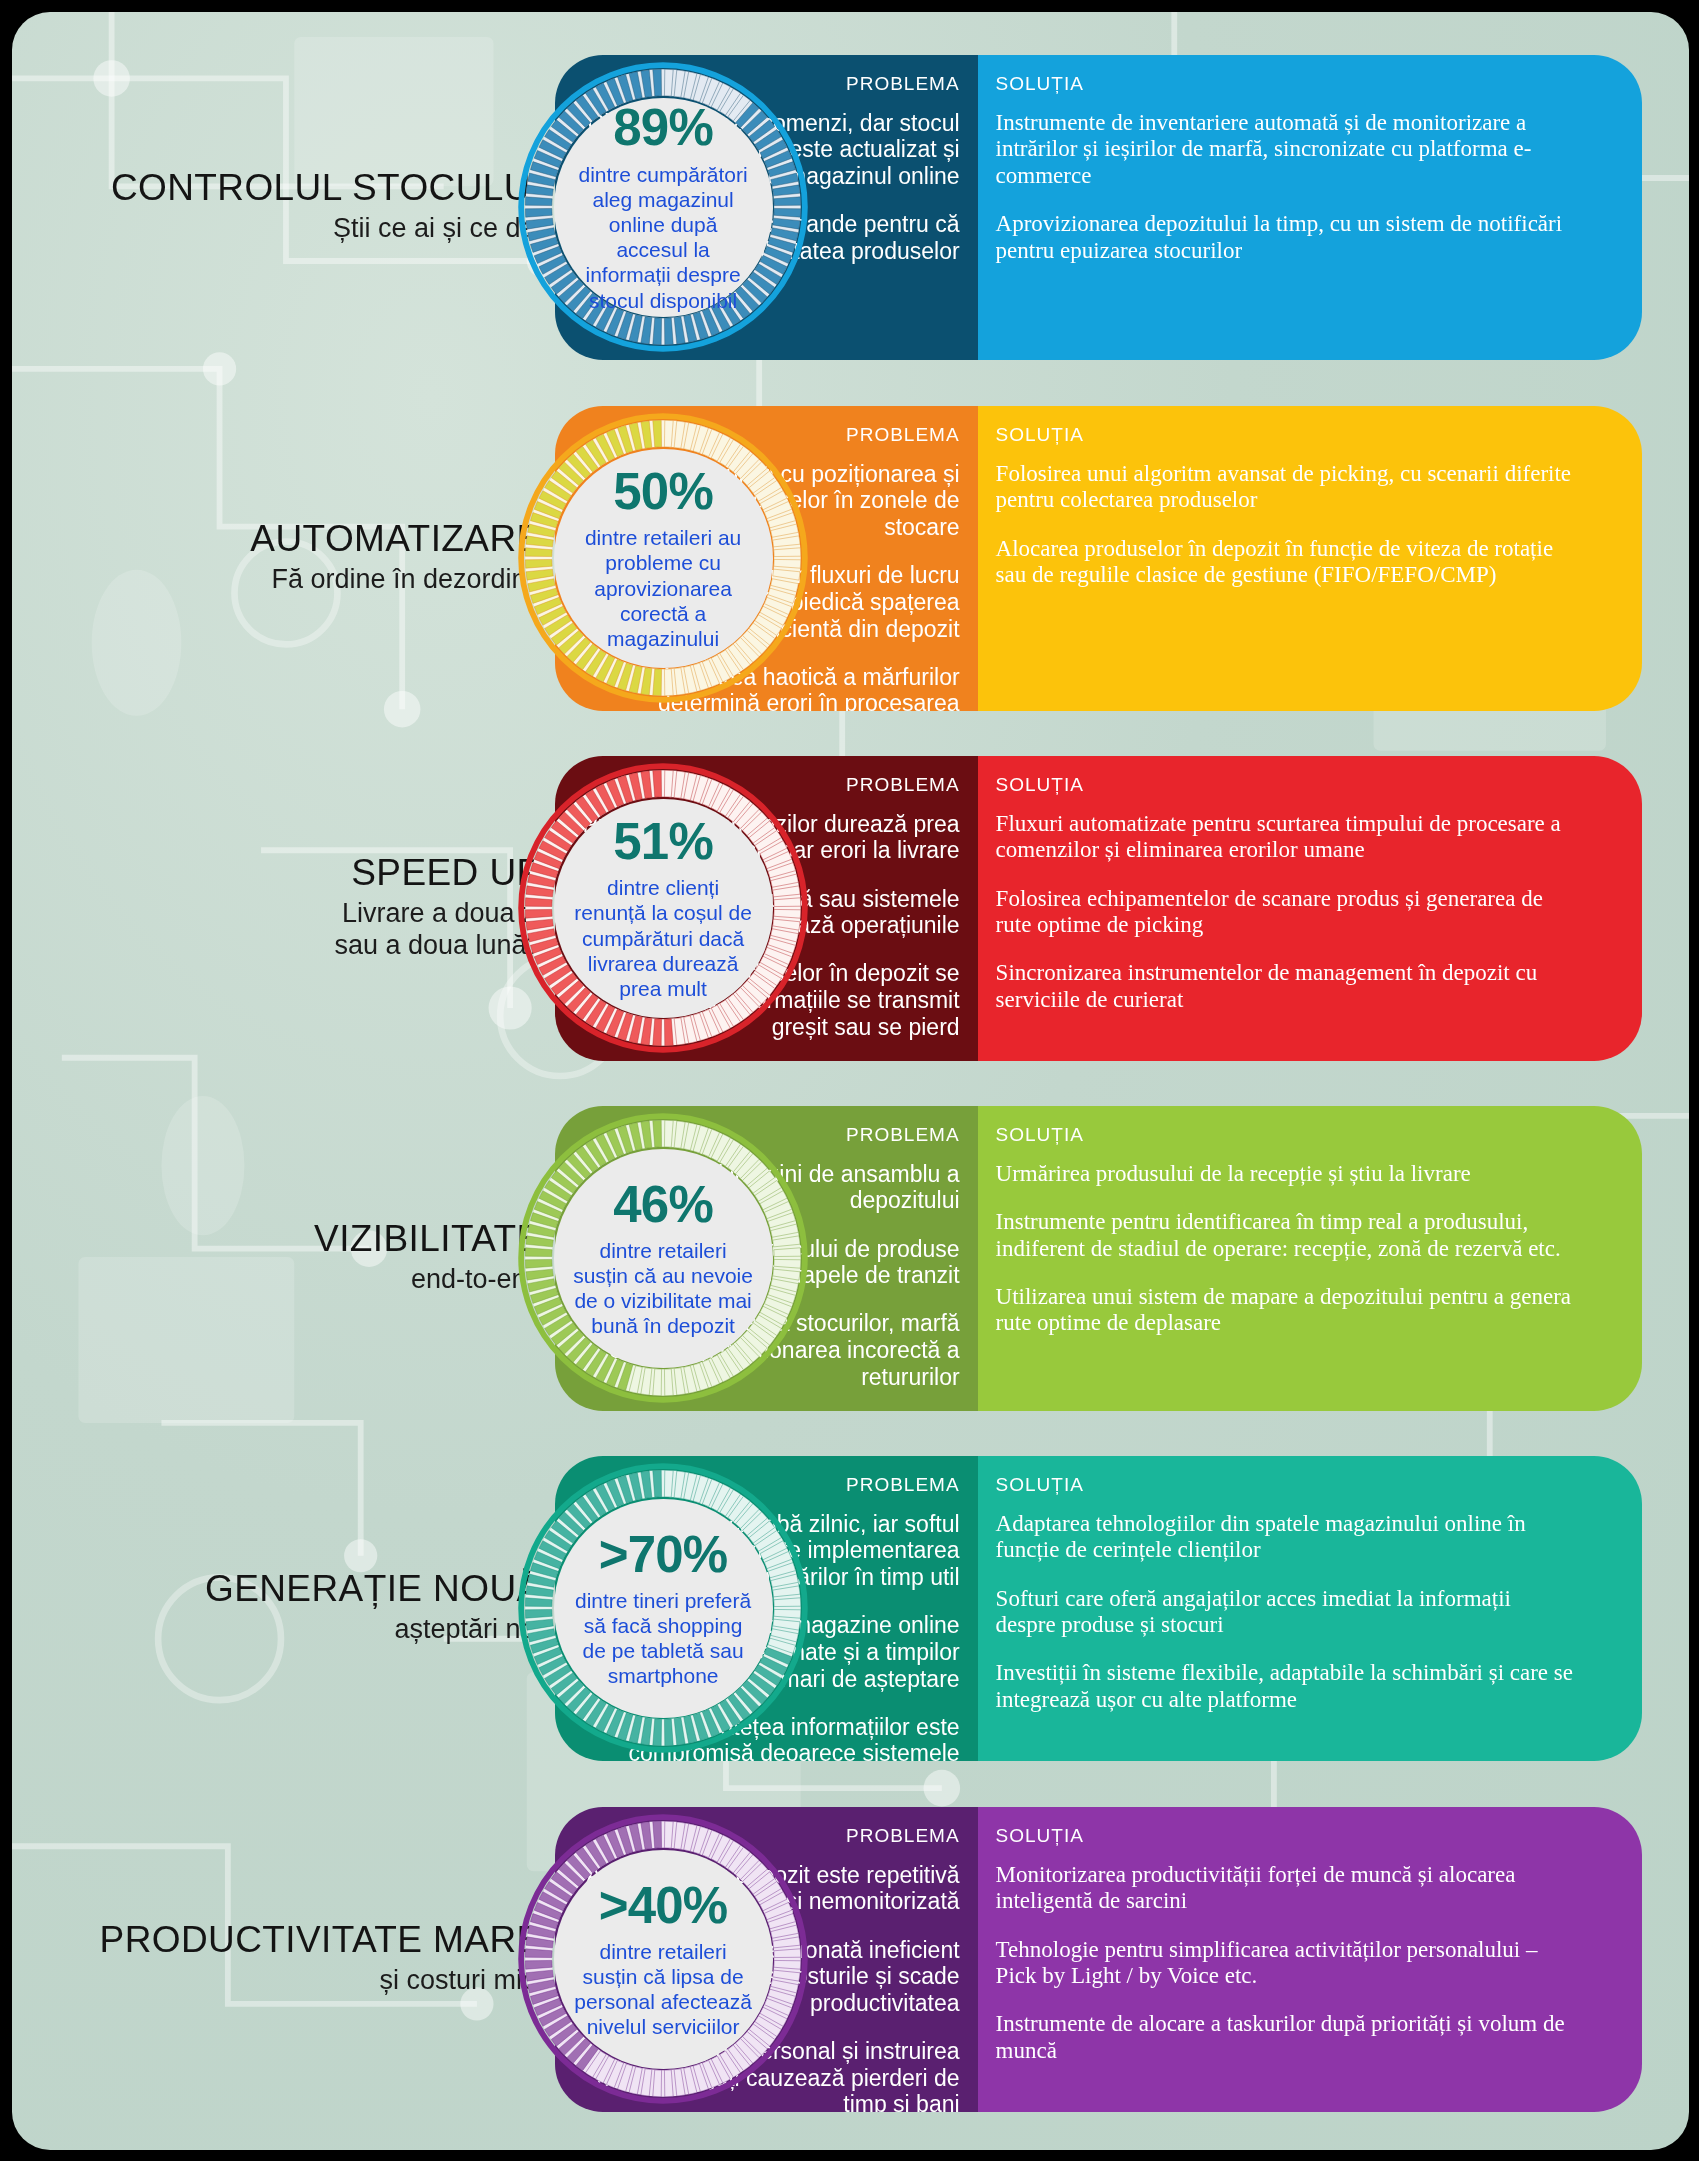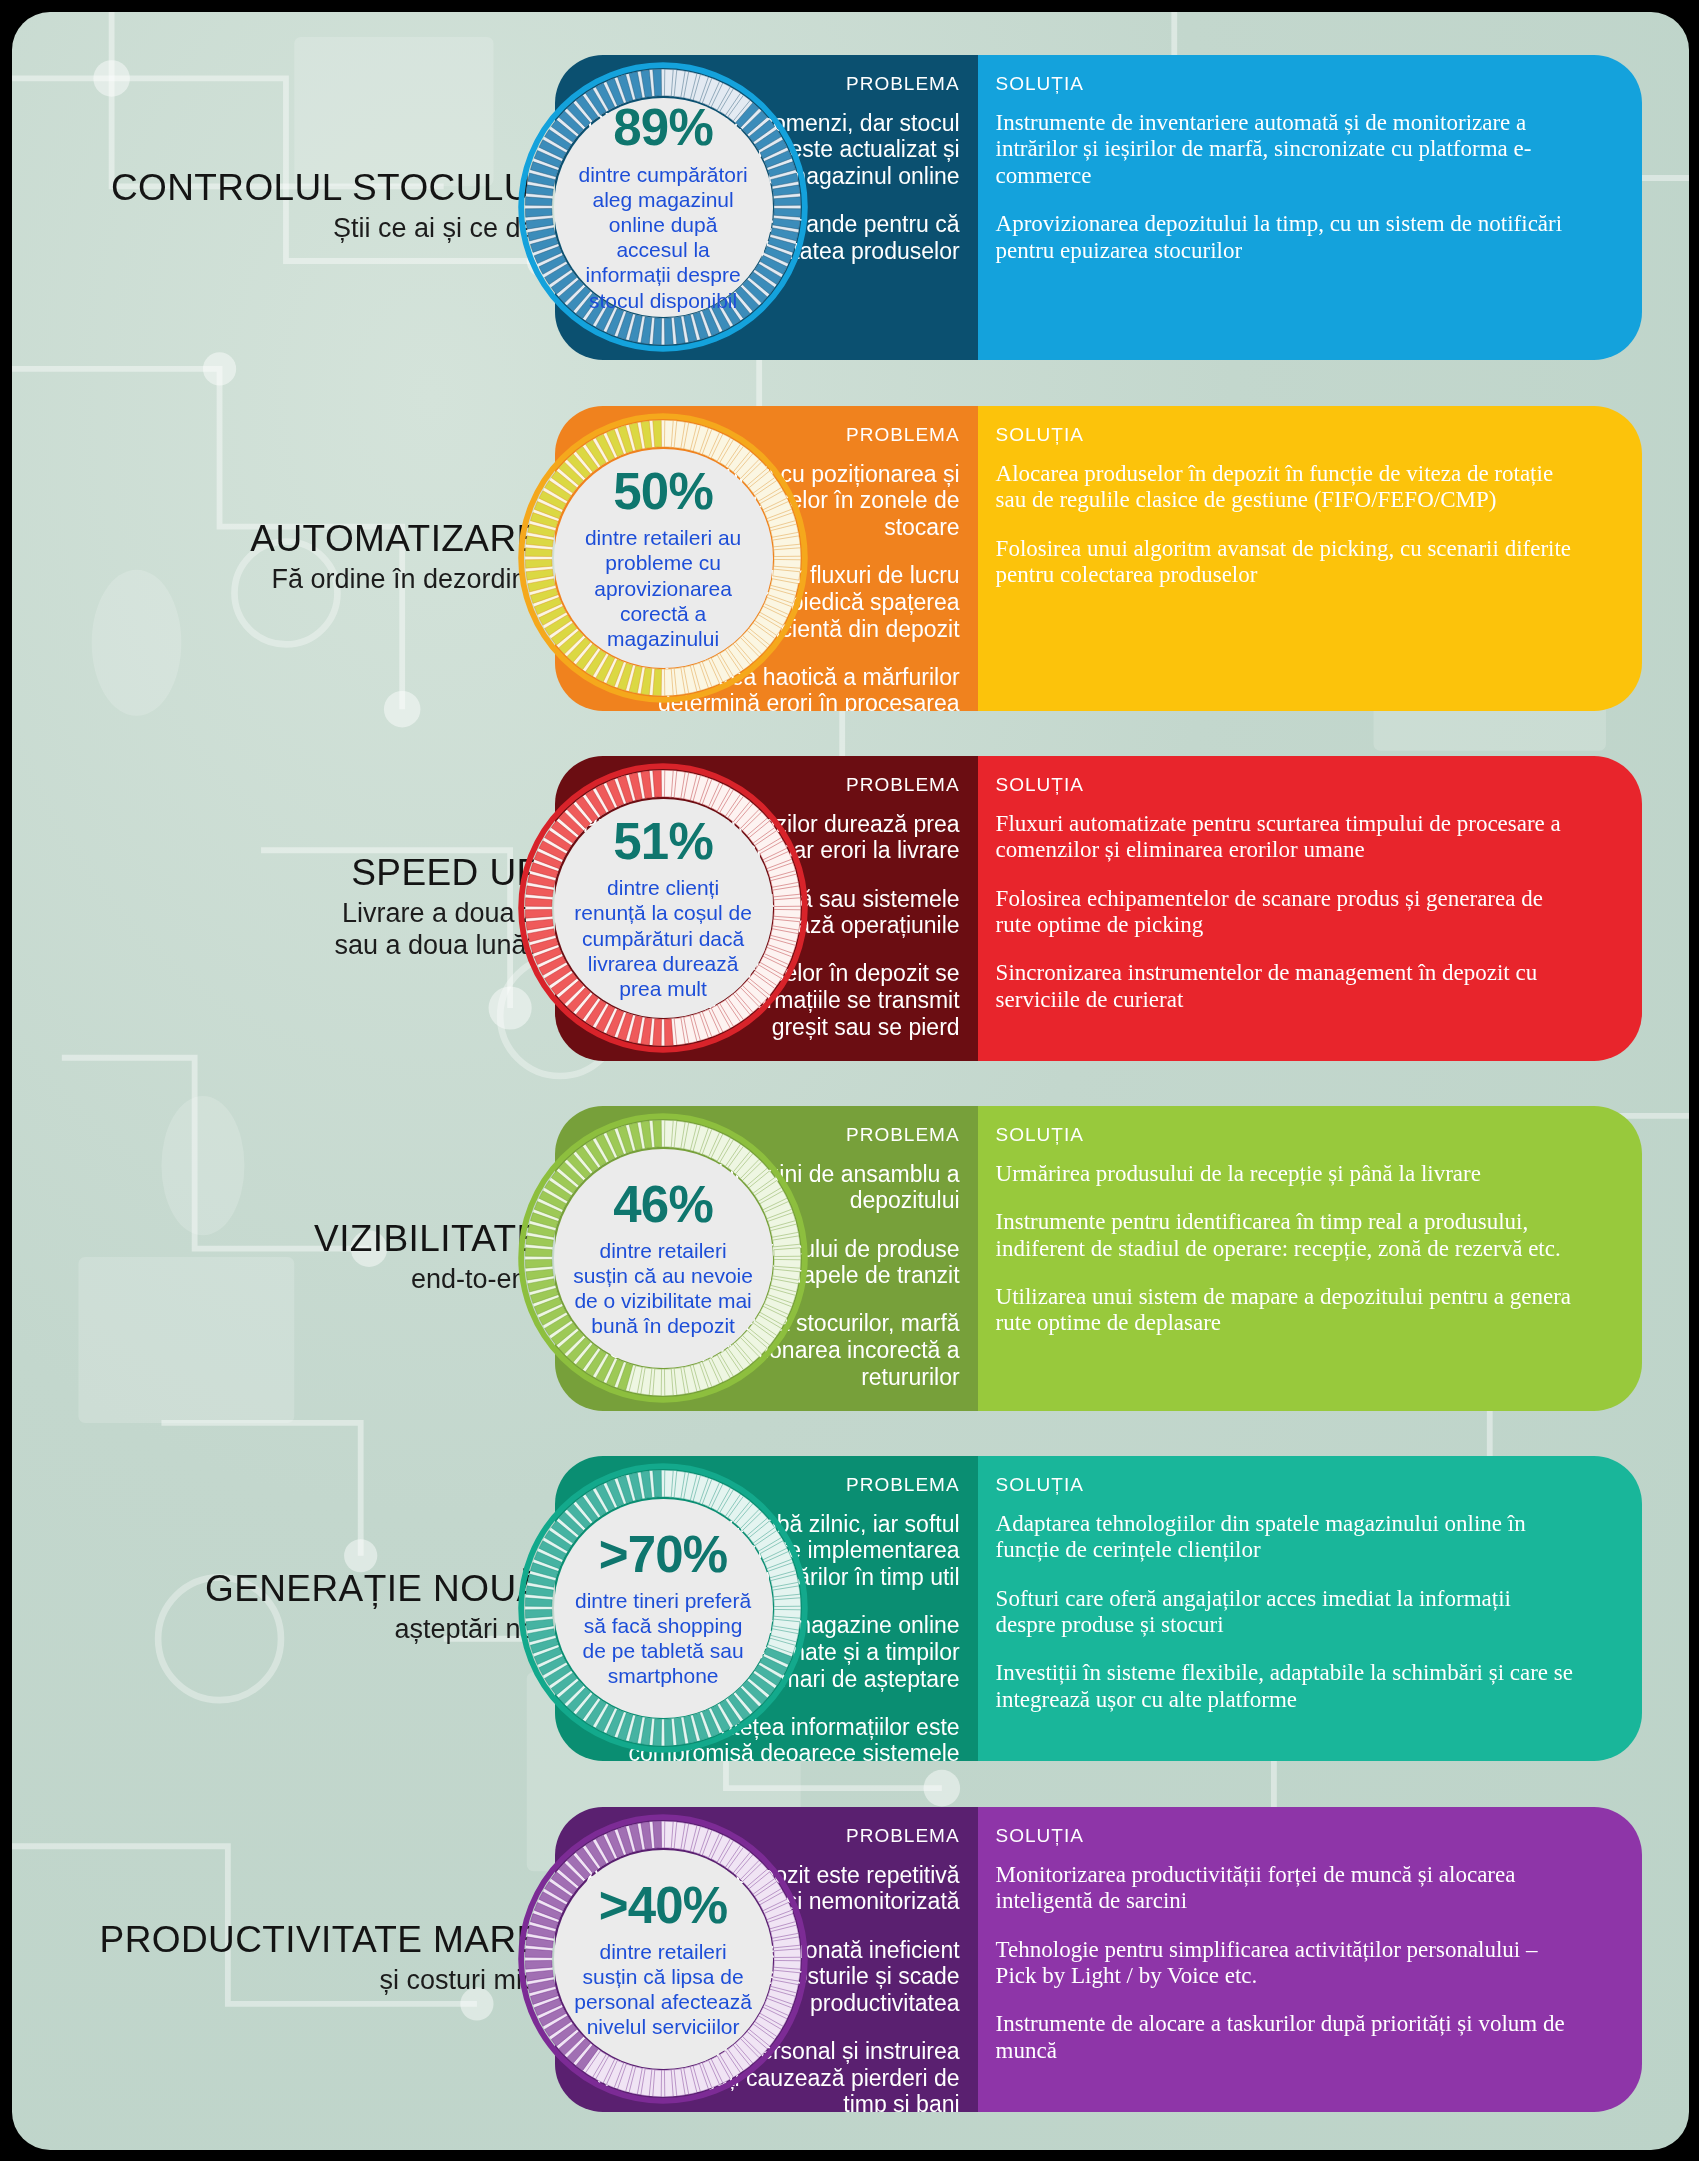--- a/index.html
+++ b/index.html
@@ -346,22 +346,22 @@
           <div class="col-head">PROBLEMA</div>
           <div class="bullets">
             <div class="bullet">Dificultăți cu poziționarea și localizarea produselor în zonele de stocare</div>
             <div class="bullet">Lipsa unor fluxuri de lucru automatizate împiedică spațerea eficientă din depozit</div>
             <div class="bullet">Așezarea haotică a mărfurilor determină erori în procesarea comenzilor</div>
           </div>
         </div>
         <div class="panel-solution" style="background: rgb(252, 195, 11);">
           <div class="col-head">SOLUȚIA</div>
           <div class="bullets">
+            <div class="bullet">Folosirea unui algoritm avansat de picking, cu scenarii diferite pentru colectarea produselor</div>
             <div class="bullet">Alocarea produselor în depozit în funcție de viteza de rotație sau de regulile clasice de gestiune (FIFO/FEFO/CMP)</div>
-            <div class="bullet">Folosirea unui algoritm avansat de picking, cu scenarii diferite pentru colectarea produselor</div>
           </div>
         </div>
       </div>
       <div class="gauge">
         <svg viewBox="0 0 352 352">
             <circle cx="176" cy="176" r="171" fill="none" stroke="#f5a81c" stroke-width="7"></circle>
             <circle cx="176" cy="176" r="150" fill="none" stroke="#fbf6e2" stroke-width="32"></circle>
             <path d="M177.74195093408127,42.011322840535314 L178.15793921684696,10.014026802454197 A166,166 0 0 1 188.3169031730978,10.457576747757713 L185.9425603927416,42.369369181924895 A134,134 0 0 0 177.74195093408127,42.011322840535314 Z" fill="#fbf6e2" stroke="#d98c1f" stroke-width="0.9" stroke-opacity="0.55"></path>
             <path d="M189.41320496247704,42.67301123690453 L192.61635838635215,10.833730338254867 A166,166 0 0 1 202.69800649274583,12.161004491258836 L197.55140283149362,43.74442531222098 A134,134 0 0 0 189.41320496247704,42.67301123690453 Z" fill="#fbf6e2" stroke="#d98c1f" stroke-width="0.9" stroke-opacity="0.55"></path>
             <path d="M200.9823764019938,44.34939852279783 L206.94831703530573,12.910448916301789 A166,166 0 0 1 216.87592186228693,15.111345919271827 L208.99622608160513,46.12602622399052 A134,134 0 0 0 200.9823764019938,44.34939852279783 Z" fill="#fbf6e2" stroke="#d98c1f" stroke-width="0.9" stroke-opacity="0.55"></path>
@@ -559,21 +559,21 @@
           <div class="col-head">PROBLEMA</div>
           <div class="bullets">
             <div class="bullet">Lipsa unei imagini de ansamblu a depozitului</div>
             <div class="bullet">Lipsa vizibilității stocului de produse din toate locațiile și etapele de tranzit</div>
             <div class="bullet">Trasabilitatea stocurilor, marfă expirată și gestionarea incorectă a retururilor</div>
           </div>
         </div>
         <div class="panel-solution" style="background: rgb(152, 201, 60);">
           <div class="col-head">SOLUȚIA</div>
           <div class="bullets">
-            <div class="bullet">Urmărirea produsului de la recepție și până la livrare</div>
+            <div class="bullet">Urmărirea produsului de la recepție și știu la livrare</div>
             <div class="bullet">Instrumente pentru identificarea în timp real a produsului, indiferent de stadiul de operare: recepție, zonă de rezervă etc.</div>
             <div class="bullet">Utilizarea unui sistem de mapare a depozitului pentru a genera rute optime de deplasare</div>
           </div>
         </div>
       </div>
       <div class="gauge">
         <svg viewBox="0 0 352 352">
             <circle cx="176" cy="176" r="171" fill="none" stroke="#8dbf3e" stroke-width="7"></circle>
             <circle cx="176" cy="176" r="150" fill="none" stroke="#eef6e2" stroke-width="32"></circle>
             <path d="M177.74195093408127,42.011322840535314 L178.15793921684696,10.014026802454197 A166,166 0 0 1 188.3169031730978,10.457576747757713 L185.9425603927416,42.369369181924895 A134,134 0 0 0 177.74195093408127,42.011322840535314 Z" fill="#eef6e2" stroke="#6f9a33" stroke-width="0.9" stroke-opacity="0.55"></path>

